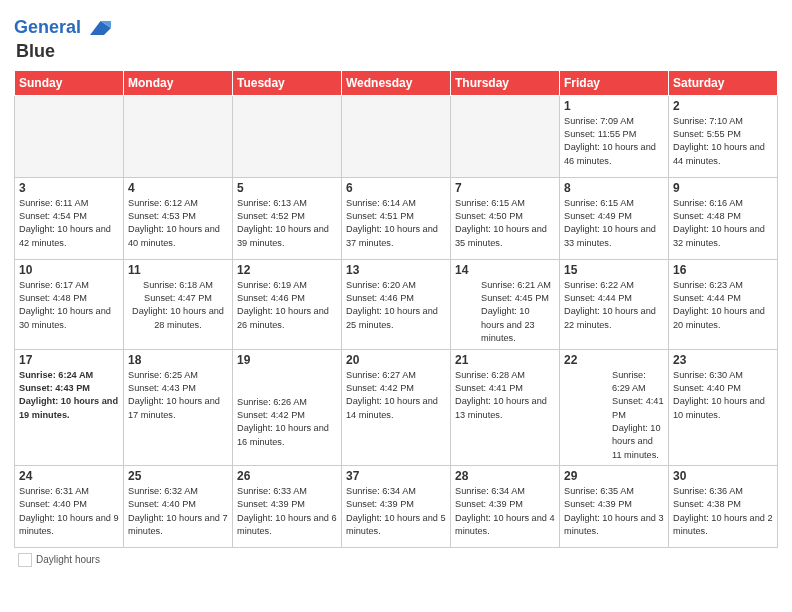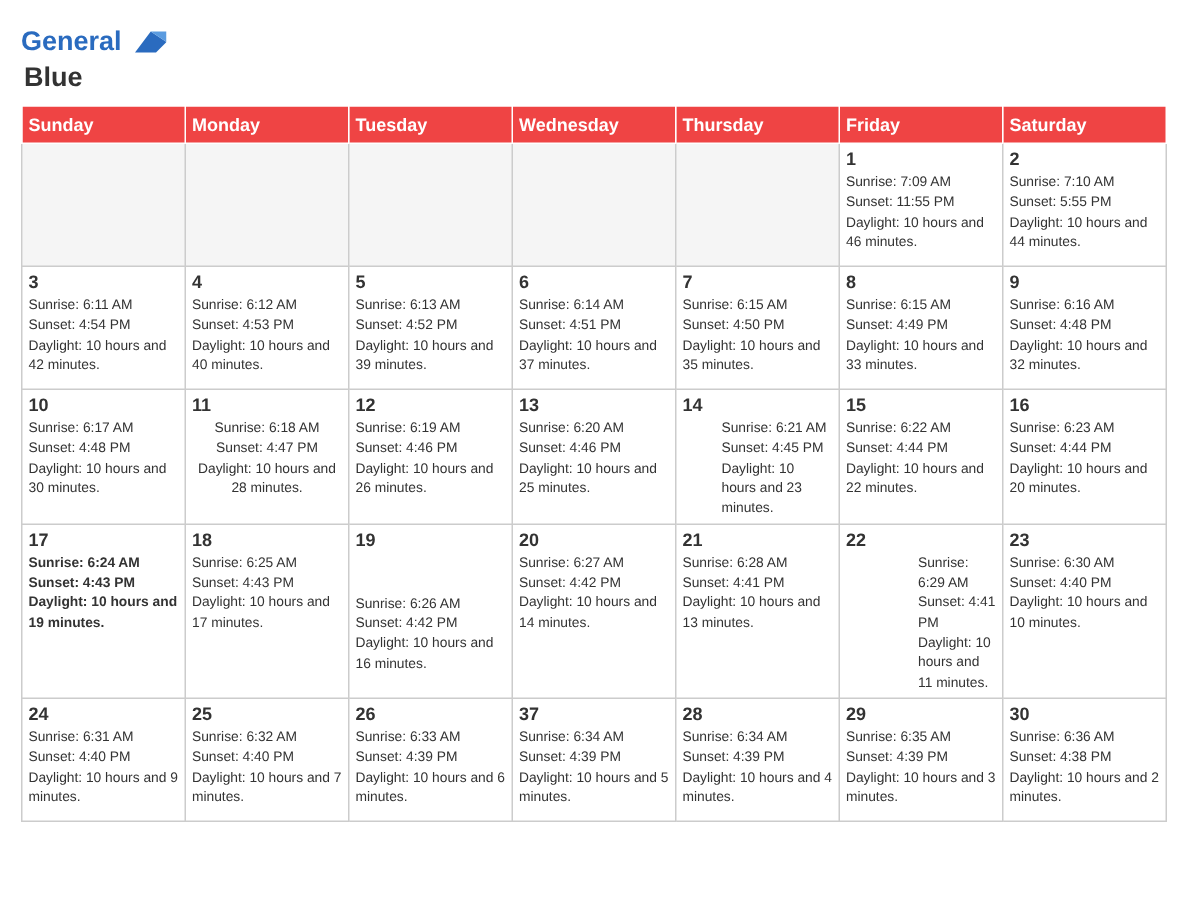--- a/index.html
+++ b/index.html
@@ -335,13 +335,19 @@
           <td>
             <span class="day-num">30</span>
             <div class="day-info" style="white-space: pre-line;">Sunrise: 6:36 AM
 Sunset: 4:38 PM
 Daylight: 10 hours and 2 minutes.</div>
           </td>
         </tr>
       </tbody>
   </table>
 
+  <div class="legend">
+    <div class="legend-item">
+      <div class="legend-box"></div>
+      <span>Daylight hours</span>
+    </div>
+  </div>
 </div>
 
 </body></html>

